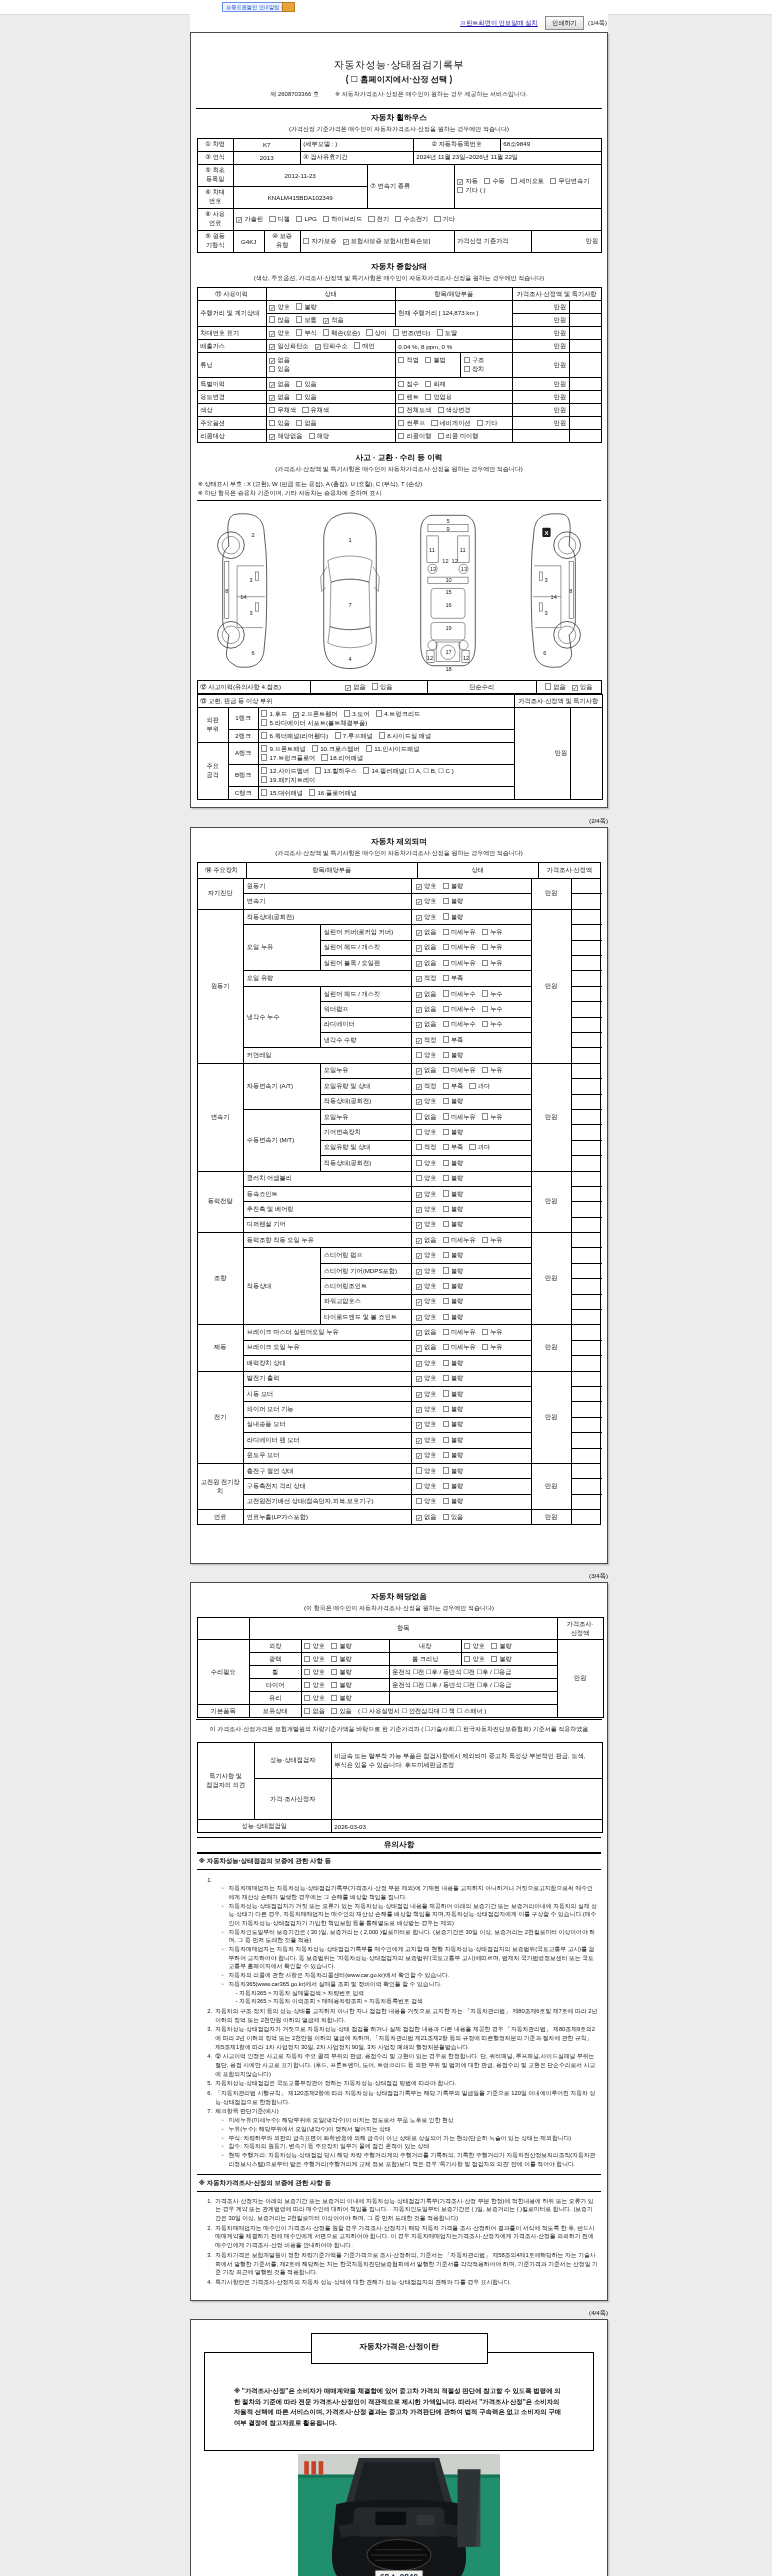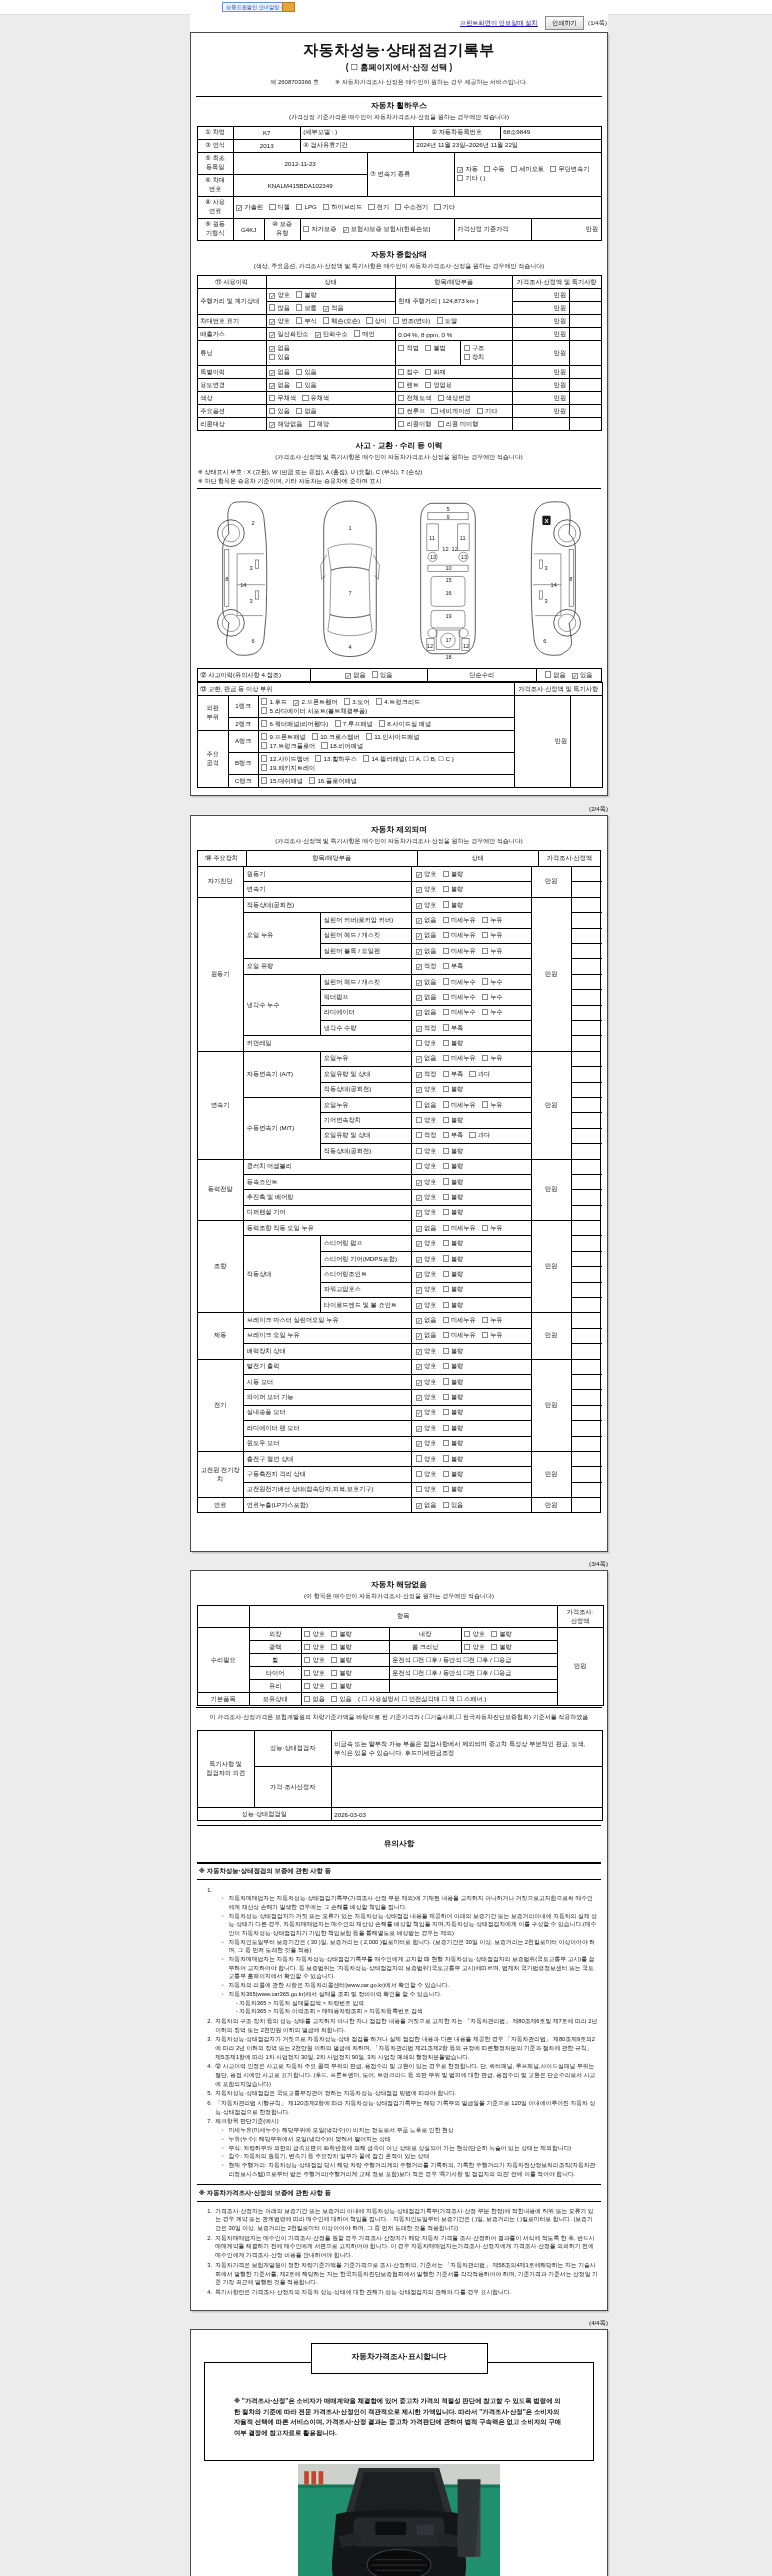--- a/index.html
+++ b/index.html
@@ -8,21 +8,21 @@
   #topstrip{position:absolute;top:0;left:0;width:773px;height:14.4px;background:#fff;border-bottom:0.5px solid #ddd;}
   .chip{position:absolute;top:1.5px;left:222px;height:8.2px;line-height:8.2px;font-size:5.2px;color:#1a4fd6;border:0.5px solid #6a8fe8;background:#eef3ff;padding:0 3.1px;}
   .chip2{position:absolute;top:1.5px;left:282px;width:11.3px;height:8.2px;background:#e8a33d;border:0.5px solid #b97c1e;}
   .col{position:absolute;left:190px;top:14.4px;width:418px;}
   .toolbar{background:#fff;height:17.5px;display:flex;align-items:center;justify-content:flex-end;padding:0 1px;font-size:6.2px;}
   .toolbar a{color:#1a0dab;text-decoration:underline;margin-right:7.2px;font-size:6.2px;}
   .print-btn{border:0.5px solid #8a8a8a;background:linear-gradient(#fdfdfd,#dcdcdc);padding:1.5px 6.2px;font-size:6.2px;margin-right:4.1px;cursor:pointer;font-family:inherit;}
   .pagelabel{font-size:6.2px;color:#222;}
   .pagelabel-row{text-align:right;font-size:6.2px;padding:8.2px 0 1px 0;background:transparent;}
   .pagebox{background:#fff;border:1px solid #4a4a4a;box-shadow:1.5px 1.5px 0 #c6c6c6;padding:5.2px 5.7px 7.2px 5.7px;}
-  .doc-title{text-align:center;font-size:15px;font-weight:bold;letter-spacing:0.5px;margin-top:3px;}
+  .doc-title{text-align:center;font-size:10px;font-weight:normal;letter-spacing:0.5px;margin-top:20px;}
   .doc-title2{text-align:center;font-size:8.2px;font-weight:bold;margin-top:2.1px;}
   .doc-no-row{text-align:center;font-size:6px;margin:5.2px 0 8.2px 0;color:#222;}
   .doc-no-row .no{margin-right:14.4px;}
   .sec-divider{border-top:1px solid #000;margin:0 -0.5px;}
   .sec-title{text-align:center;font-size:7.7px;font-weight:bold;padding:4.1px 0 1px 0;}
   .sec-sub{text-align:center;font-size:6px;padding:1px 0 4.1px 0;}
   table.t{border-collapse:collapse;width:100%;table-layout:fixed;font-size:6.2px;}
   table.t td,table.t th{border:0.5px solid #000;padding:1.5px 2.6px;vertical-align:middle;word-break:keep-all;}
   .lab{text-align:center;background:#fff;}
   .ctr{text-align:center;}
@@ -52,21 +52,21 @@
   .ilabel.narrow{width:77px;}
   .srow{display:flex;border-top:0.5px solid #000;min-height:14.4px;flex:1;}
   .srow:first-child{border-top:0;}
   .slabel{width:91px;flex:none;border-right:0.5px solid #000;padding:1.5px 3.1px;display:flex;align-items:center;box-sizing:border-box;}
   .iopts{flex:1;display:flex;align-items:center;padding:1px 4.1px;box-sizing:border-box;}
   .gprice{width:40px;flex:none;border-left:0.5px solid #000;display:flex;align-items:center;justify-content:center;box-sizing:border-box;}
   .gextra{width:31px;flex:none;border-left:0.5px solid #000;display:flex;flex-direction:column;box-sizing:border-box;}
   .xcell{flex:1;border-top:0.5px solid #000;}
   .xcell:first-child{border-top:0;}
   
-  .notice-title{border-top:1.5px solid #000;border-bottom:0.5px solid #000;text-align:center;font-size:7.7px;font-weight:bold;padding:13px 0;}
+  .notice-title{border-top:1.5px solid #000;border-bottom:0.5px solid #000;text-align:center;font-size:7.7px;font-weight:bold;padding:2px 0;}
   .notice-h{border-bottom:1px solid #000;border-top:1px solid #000;font-weight:bold;font-size:6.4px;padding:3.1px 2.1px;}
   .notes{font-size:5.8px;line-height:1.5;padding:4.1px 3.1px 6.2px 3.1px;}
   .note-line{display:flex;margin-top:1px;}
   .note-num{width:12.4px;flex:none;text-align:right;margin-right:3.1px;}
   .note-b{margin-left:21.6px;display:flex;}
   .note-b .mk{width:7.2px;flex:none;}
   .note-d{margin-left:36px;}
   
   .p4-titlebox{border:1px solid #000;width:175px;margin:7.2px auto 0 auto;text-align:center;font-weight:bold;font-size:7.7px;padding:8.2px 0 11.3px 0;background:#fff;position:relative;z-index:2;}
   .p4-parabox{border:1px solid #000;margin:-12.4px 7.2px 0 7.2px;padding:33px 29px 20.6px 29px;position:relative;z-index:1;background:#fff;}
@@ -1048,21 +1048,21 @@
           </div>
           <div class="note-line">
             <span class="note-num">4.</span>
             <span style="flex: 1 1 0%;">특기사항란은 가격조사·산정자의 자동차 성능·상태에 대한 견해가 성능·상태점검자의 견해와 다를 경우 표시합니다.</span>
           </div>
         </div>
     </div>
 
     <div class="pagelabel-row">(4/4쪽)</div>
     <div class="pagebox">
-      <div class="p4-titlebox">자동차가격조사·표시합니다</div>
+      <div class="p4-titlebox">자동차가격은·산정이란</div>
       <div class="p4-parabox">
         <div class="p4-para">※ "가격조사·산정"은 소비자가 매매계약을 체결함에 있어 중고차 가격의 적절성 판단에 참고할 수 있도록 법령에 의한 절차와 기준에 따라 전문 가격조사·산정인이 객관적으로 제시한 가액입니다. 따라서 "가격조사·산정"은 소비자의 자율적 선택에 따른 서비스이며, 가격조사·산정 결과는 중고차 가격판단에 관하여 법적 구속력은 없고 소비자의 구매여부 결정에 참고자료로 활용됩니다.</div>
       </div>
 
       <div class="photo-frame">
         <svg width="202" height="152" viewBox="0 0 392 295">
           <rect x="0" y="0" width="392" height="40" fill="#cdd1cc"></rect>
           <rect x="0" y="40" width="392" height="255" fill="#1f8f6e"></rect>
           <rect x="0" y="40" width="392" height="6" fill="#17755a"></rect>
           <rect x="30" y="250" width="330" height="8" fill="#1a7c60"></rect>

